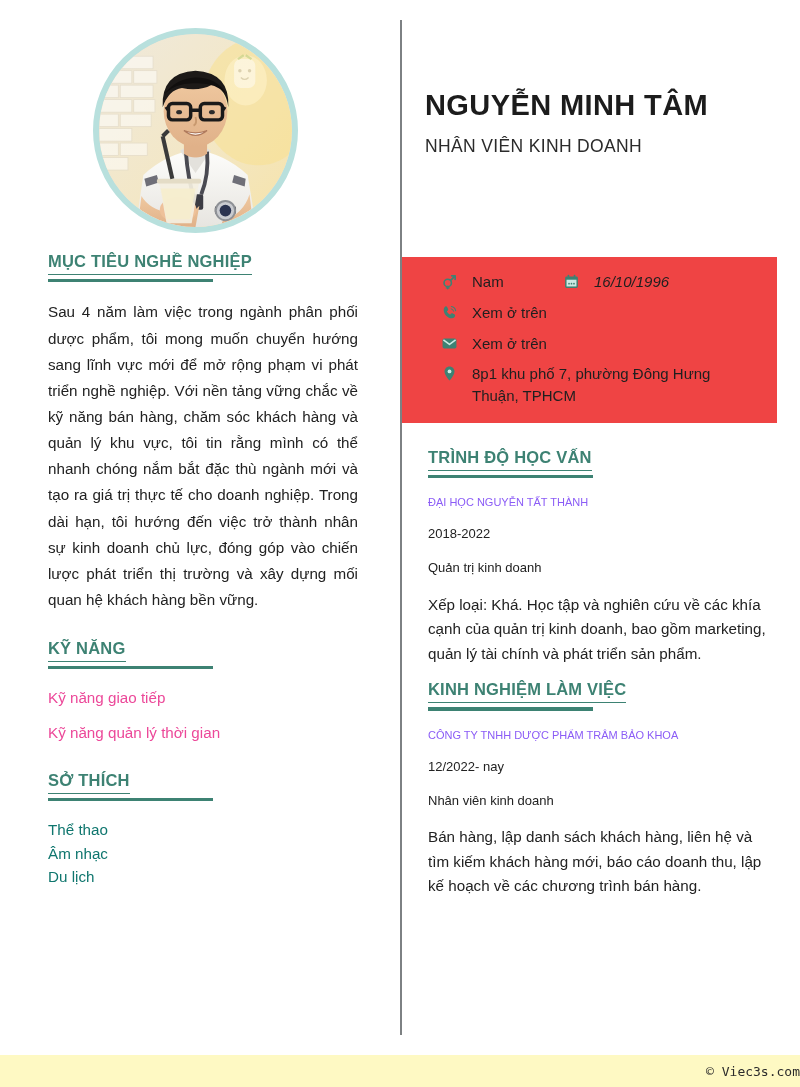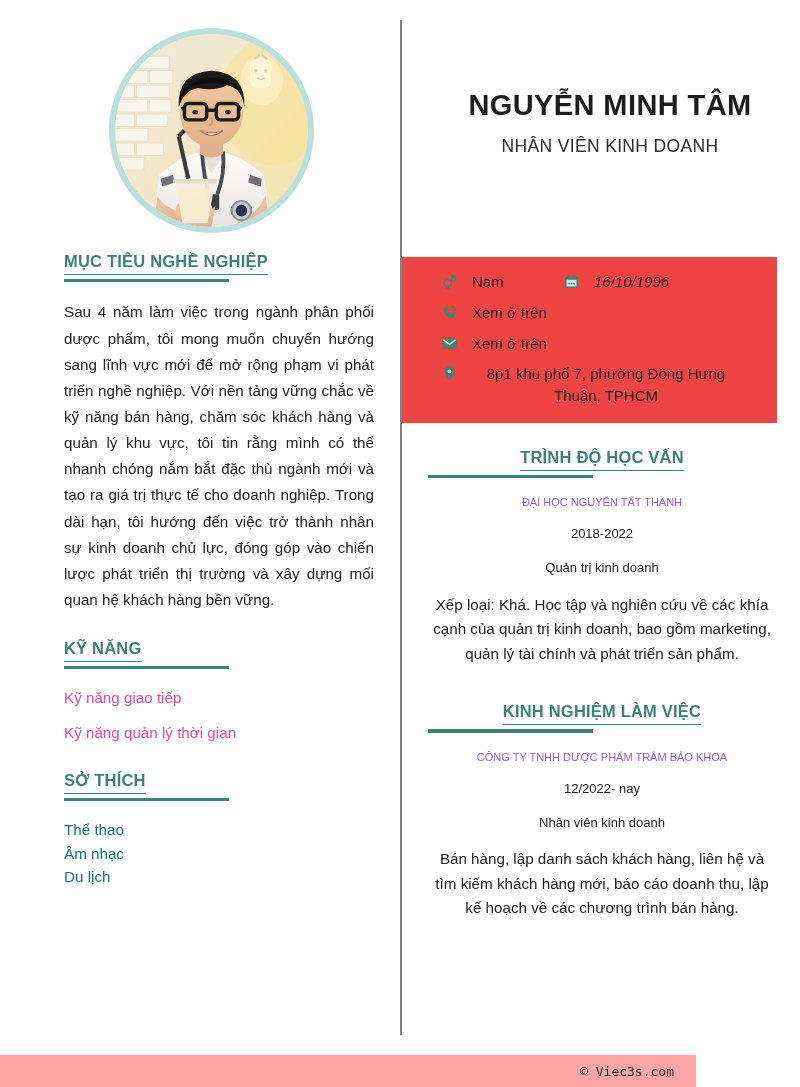--- a/index.html
+++ b/index.html
@@ -25,21 +25,21 @@
     left: 400px;
     top: 20px;
     width: 2px;
     height: 1015px;
     background: #7d8183;
   }
 
   
   .left-col {
     position: absolute;
-    left: 16px;
+    left: 0;
     top: 0;
     width: 400px;
     height: 1035px;
     padding: 0 30px;
   }
 
   .photo-wrap {
     position: absolute;
     left: 93px;
     top: 28px;
@@ -112,21 +112,20 @@
   .block-gap-skills { margin-top: 26px; }
   .block-gap-hobby  { margin-top: 26px; }
 
   
   .right-col {
     position: absolute;
     left: 400px;
     top: 0;
     width: 400px;
     height: 1035px;
-    text-align: center;
   }
 
   .name-block {
     position: absolute;
     left: 25px;
     top: 88px;
     width: 370px;
   }
   .full-name {
     font-size: 29px;
@@ -201,34 +200,33 @@
     font-size: 13px;
     line-height: 1.55;
     color: #222222;
     margin-bottom: 14px;
   }
   .entry-desc {
     font-size: 15.2px;
     line-height: 1.62;
     color: #222222;
   }
-  .exp-gap { margin-top: 36px; }
+  .exp-gap { margin-top: 14px; }
 
   
   .footer {
     position: absolute;
     left: 0;
     bottom: 0;
-    width: 696px;
+    width: 800px;
     height: 32px;
-    background: #fca5a5;
+    background: #fef9c3;
     display: flex;
     align-items: center;
     justify-content: flex-end;
-    padding-right: 22px;
   }
   .footer-text {
     font-family: "DejaVu Sans Mono", monospace;
     font-size: 13px;
     color: #2b2b2b;
   }
 </style>
 </head>
 <body>
 

